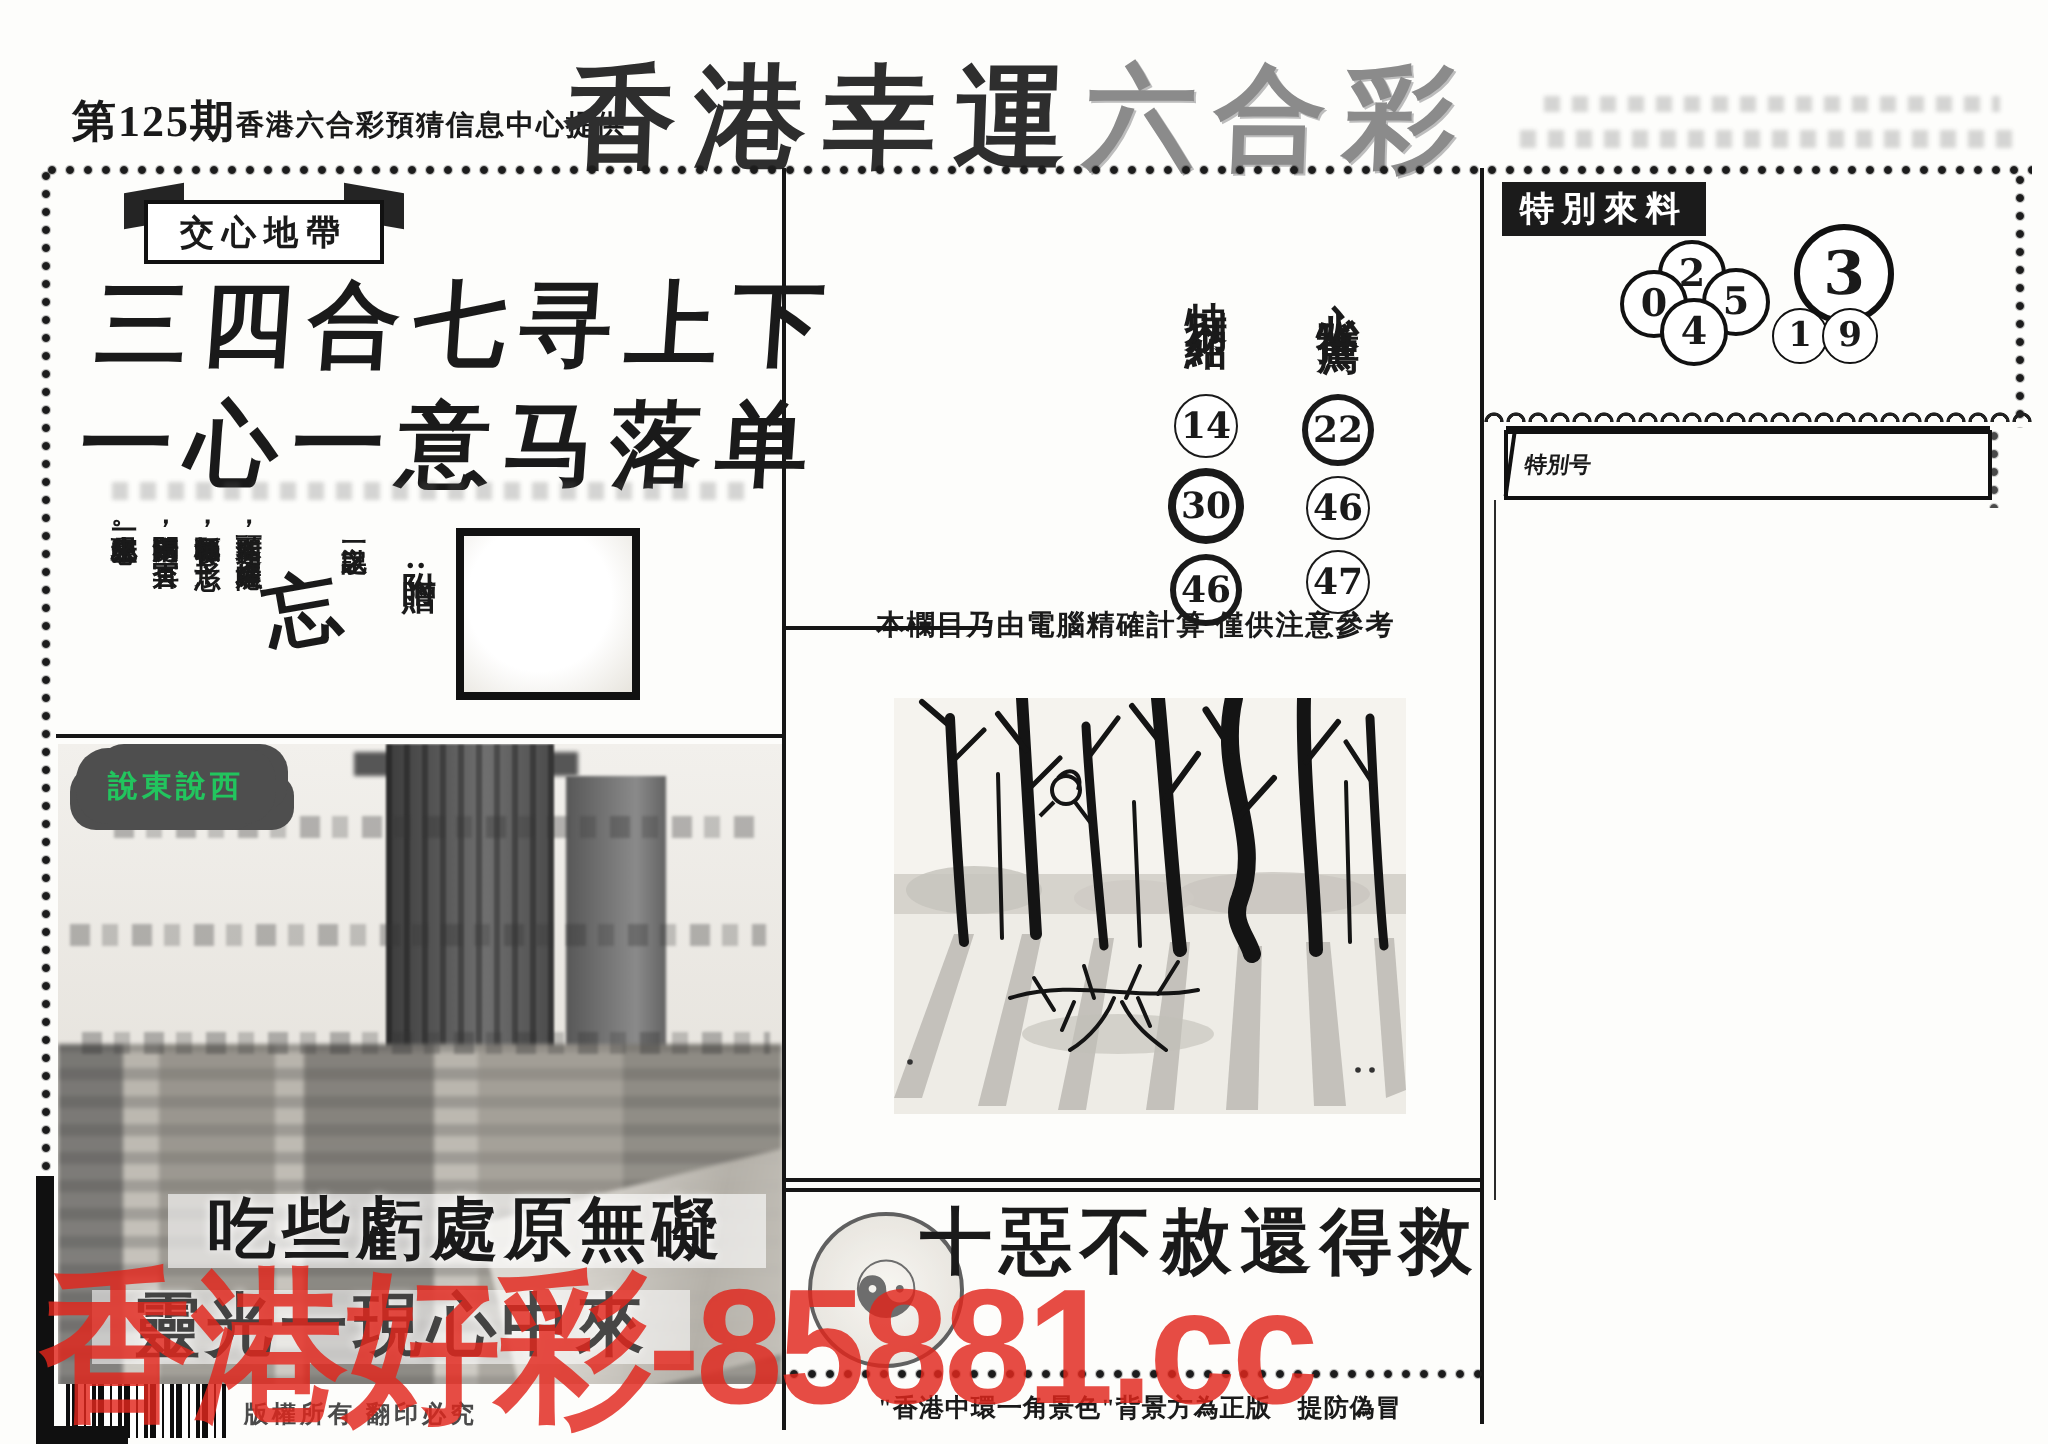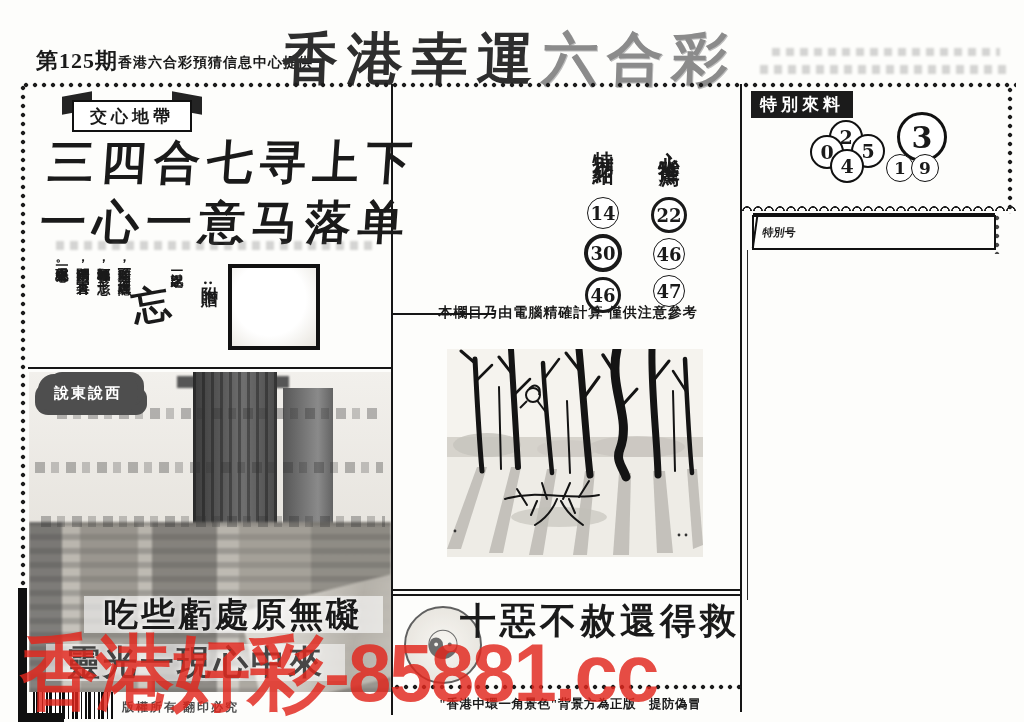--- a/index.html
+++ b/index.html
@@ -27,21 +27,21 @@
   .ribbon .body{position:absolute;left:16px;right:16px;top:6px;bottom:0;border:2px solid #111;background:#fff;
     display:flex;align-items:center;justify-content:center;font-size:17px;font-weight:bold;letter-spacing:4px;}
   .bigverse{font-size:46px;font-weight:bold;letter-spacing:7px;white-space:nowrap;transform:skewX(-4deg);text-align:center;}
   #verse1{left:48px;top:132px;width:340px;}
   #verse2{left:40px;top:192px;width:348px;}
   #vert-verse{left:50px;top:258px;height:110px;width:84px;writing-mode:vertical-rl;font-size:13px;line-height:1.6;font-weight:bold;}
   #riddle-label{left:168px;top:264px;height:86px;writing-mode:vertical-rl;font-size:12.5px;font-weight:bold;}
   #riddle-char{left:132px;top:280px;font-size:38px;font-weight:bold;transform:rotate(-10deg);}
   #gift-label{left:198px;top:272px;height:72px;writing-mode:vertical-rl;font-size:17px;font-weight:bold;letter-spacing:4px;}
   #gift-box{left:228px;top:264px;width:84px;height:78px;border:4px solid #111;background:radial-gradient(ellipse at 45% 40%,#ffffff 55%,#e7e4dd 100%);}
-  .cloud{left:38px;top:374px;width:100px;height:38px;background:#4e4e4e;border-radius:16px;color:#ffffff;
+  .cloud{left:38px;top:374px;width:100px;height:38px;background:#4e4e4e;border-radius:16px;color:#22c55e;
     display:flex;align-items:center;justify-content:center;font-size:15px;font-weight:bold;letter-spacing:2px;
     box-shadow:8px -4px 0 -2px #4e4e4e,-6px 6px 0 -3px #4e4e4e,14px 8px 0 -5px #4e4e4e;z-index:6;}
   
   #photo{left:29px;top:372px;width:362px;height:320px;background:linear-gradient(#f2f0ec 0%,#e6e3dd 55%,#d9d6cf 100%);overflow:hidden;}
   #photo .topstrip{position:absolute;left:148px;top:4px;width:112px;height:12px;background:#565656;filter:blur(1px);}
   #photo .tower1{position:absolute;left:164px;top:0;width:84px;height:232px;
     background:linear-gradient(90deg,#3c3c3c,#6f6f6f 60%,#4a4a4a),repeating-linear-gradient(90deg,rgba(0,0,0,.3) 0 3px,transparent 3px 9px);
     background-blend-mode:multiply;filter:blur(.6px);}
   #photo .tower2{position:absolute;left:254px;top:16px;width:50px;height:218px;
     background:linear-gradient(90deg,#575757,#8a8a8a 70%,#636363);filter:blur(.7px);}

